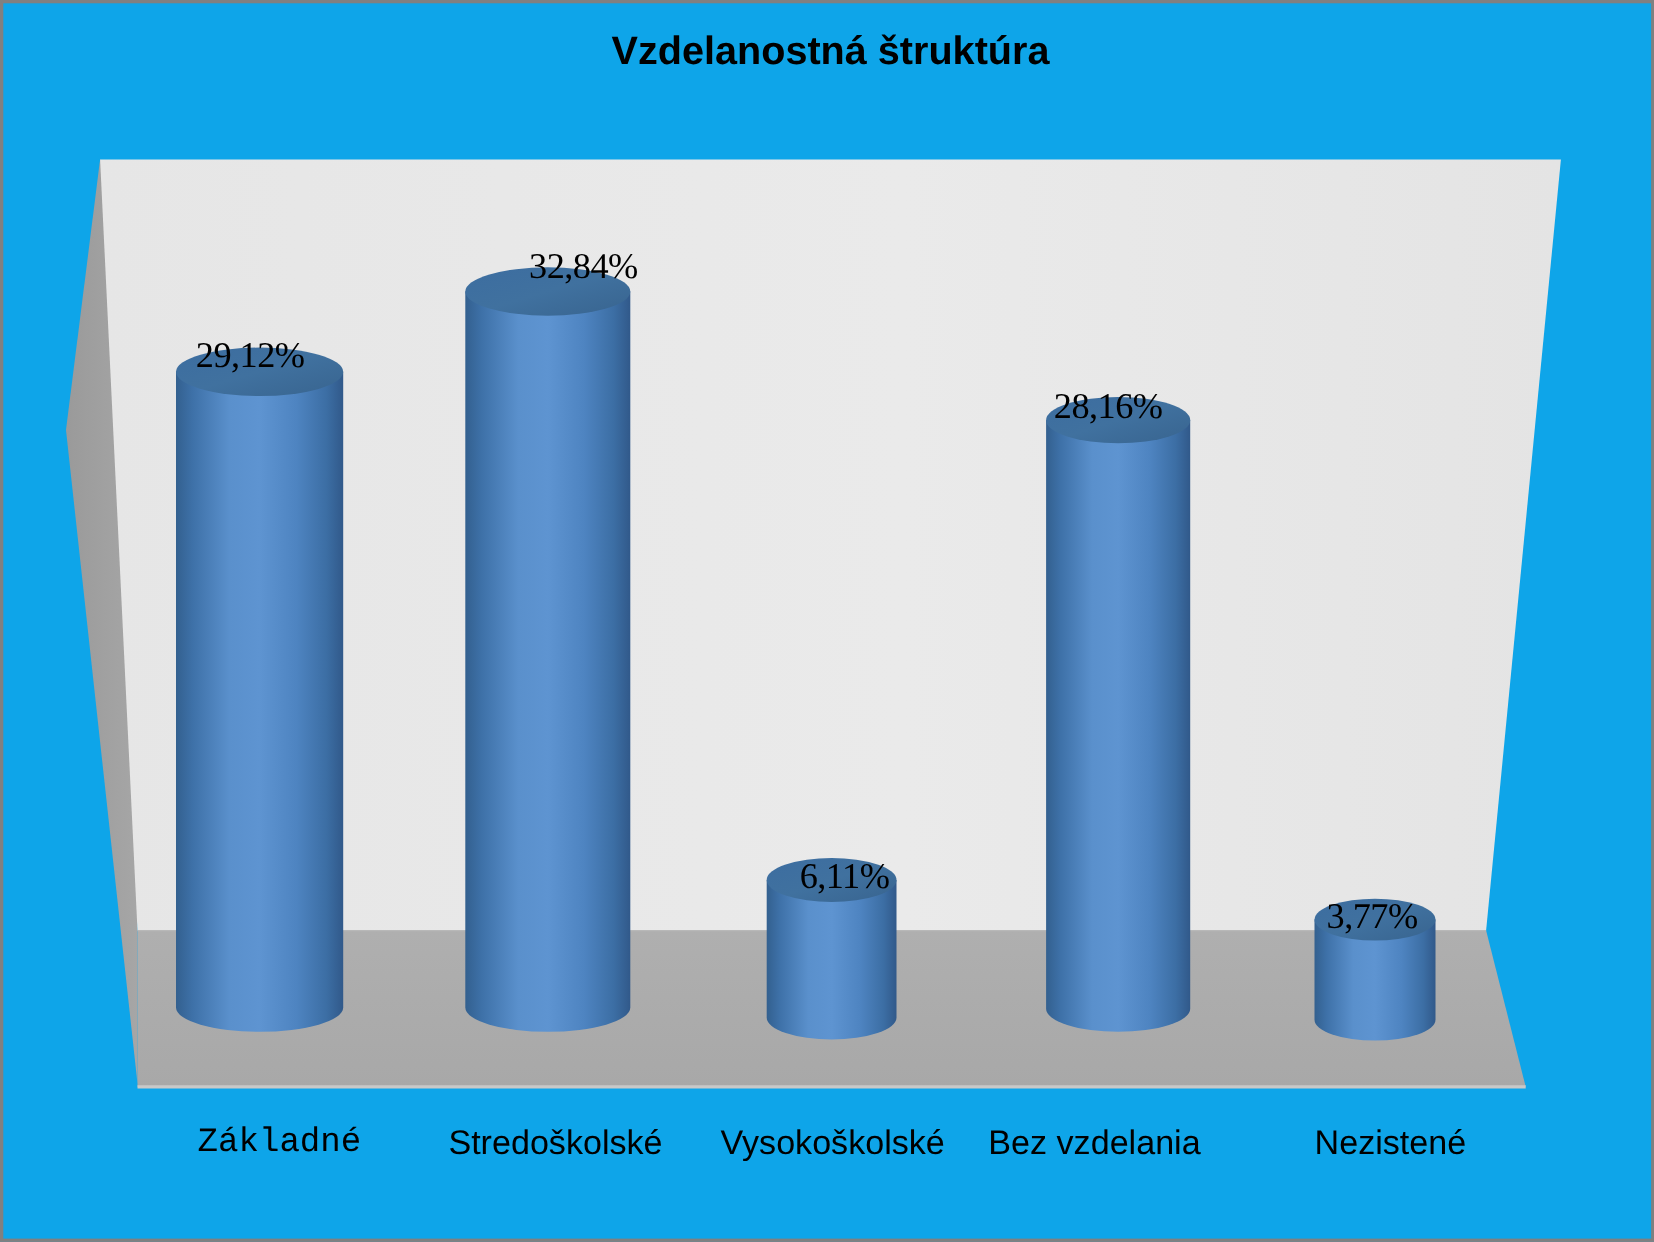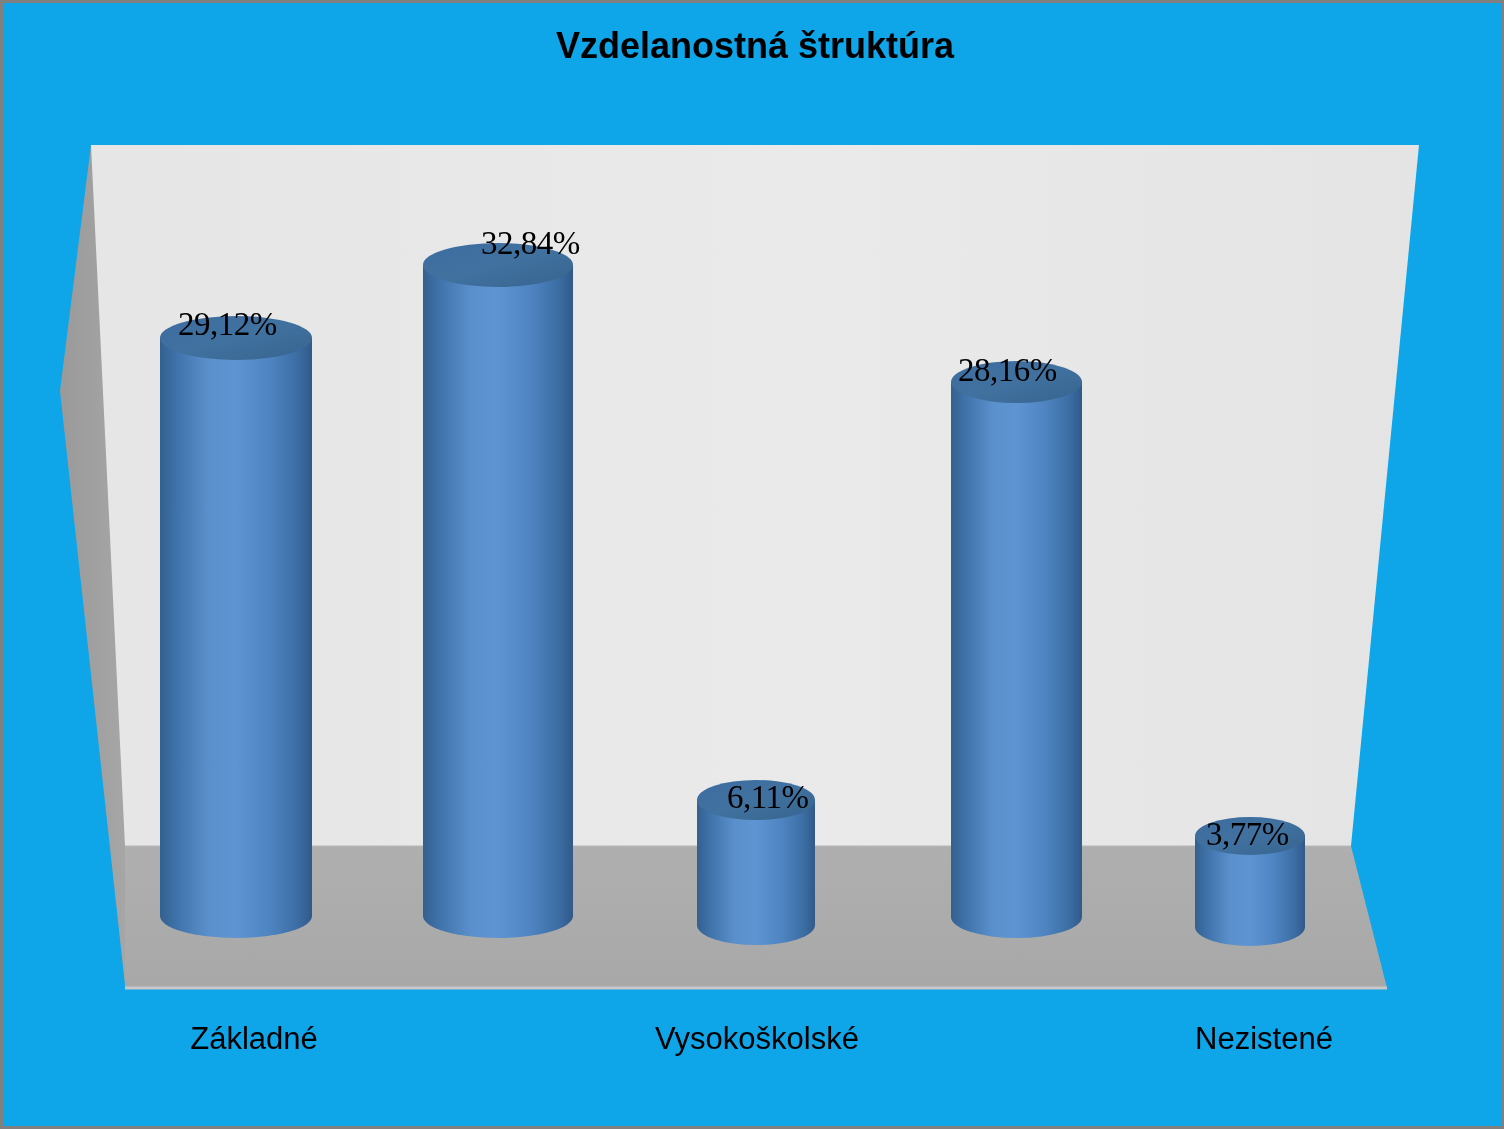--- a/index.html
+++ b/index.html
@@ -244,18 +244,20 @@
         </defs>
         <path d="M0,19 L0,110 A55,19 0 0 0 110,110 L110,19 Z" fill="url(#cylBody5)"></path>
         <ellipse cx="55" cy="19" rx="55" ry="19" fill="url(#cylTop5)"></ellipse>
       </svg>
     </div>
     <div class="bar-label" style="left:1203px; top:813px;">3,77%</div>
 
   </div>
 
   <div id="cat-axis">
-    <div class="cat-label" style="left:251px;">Základné</div>
+    <div class="cat-label" style="left:251px;font-family:Liberation Mono, monospace;">Základné</div>
+    <div class="cat-label" style="left:502px;">Stredoškolské</div>
     <div class="cat-label" style="left:754px;text-align:right;">Vysokoškolské</div>
+    <div class="cat-label" style="left:992px;">Bez vzdelania</div>
     <div class="cat-label" style="left:1261px;">Nezistené</div>
   </div>
 
 </div>
 
 </body></html>

